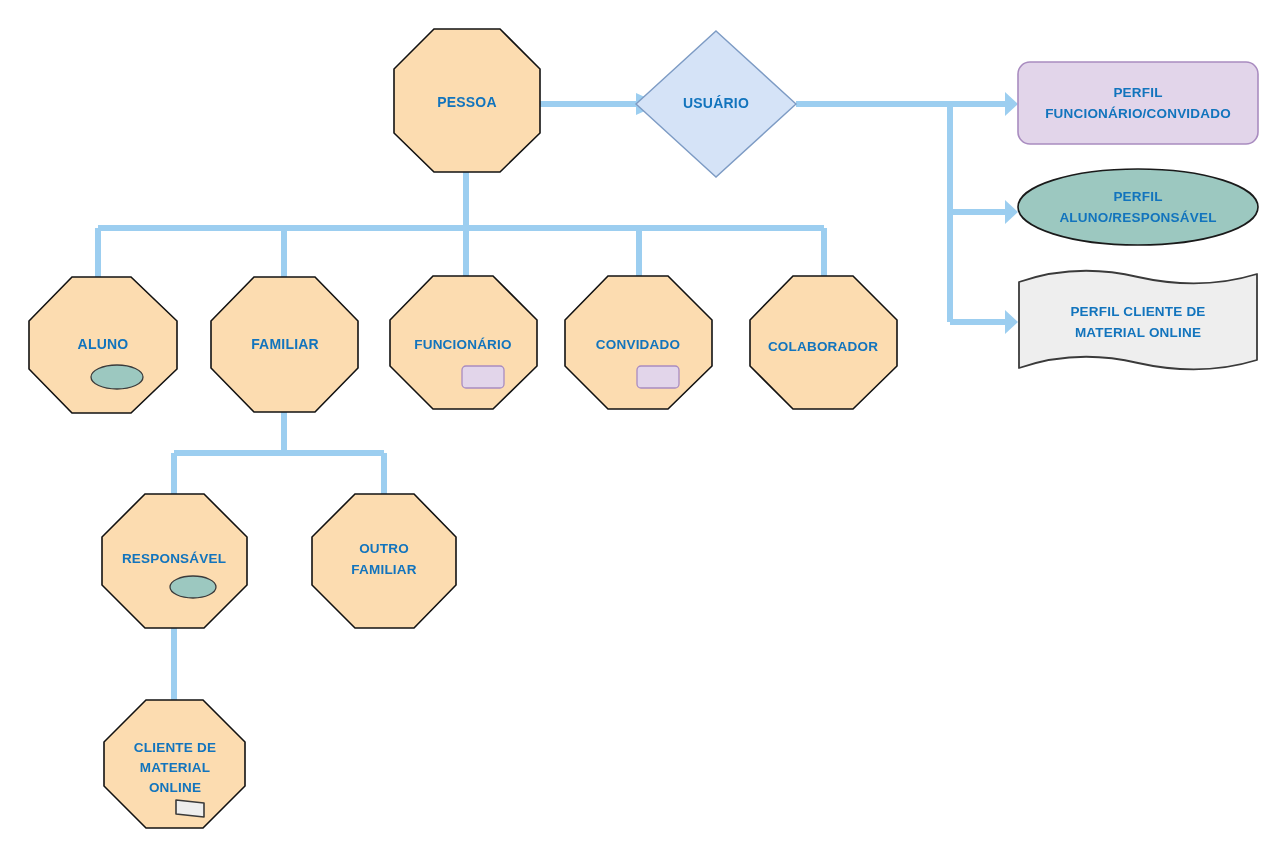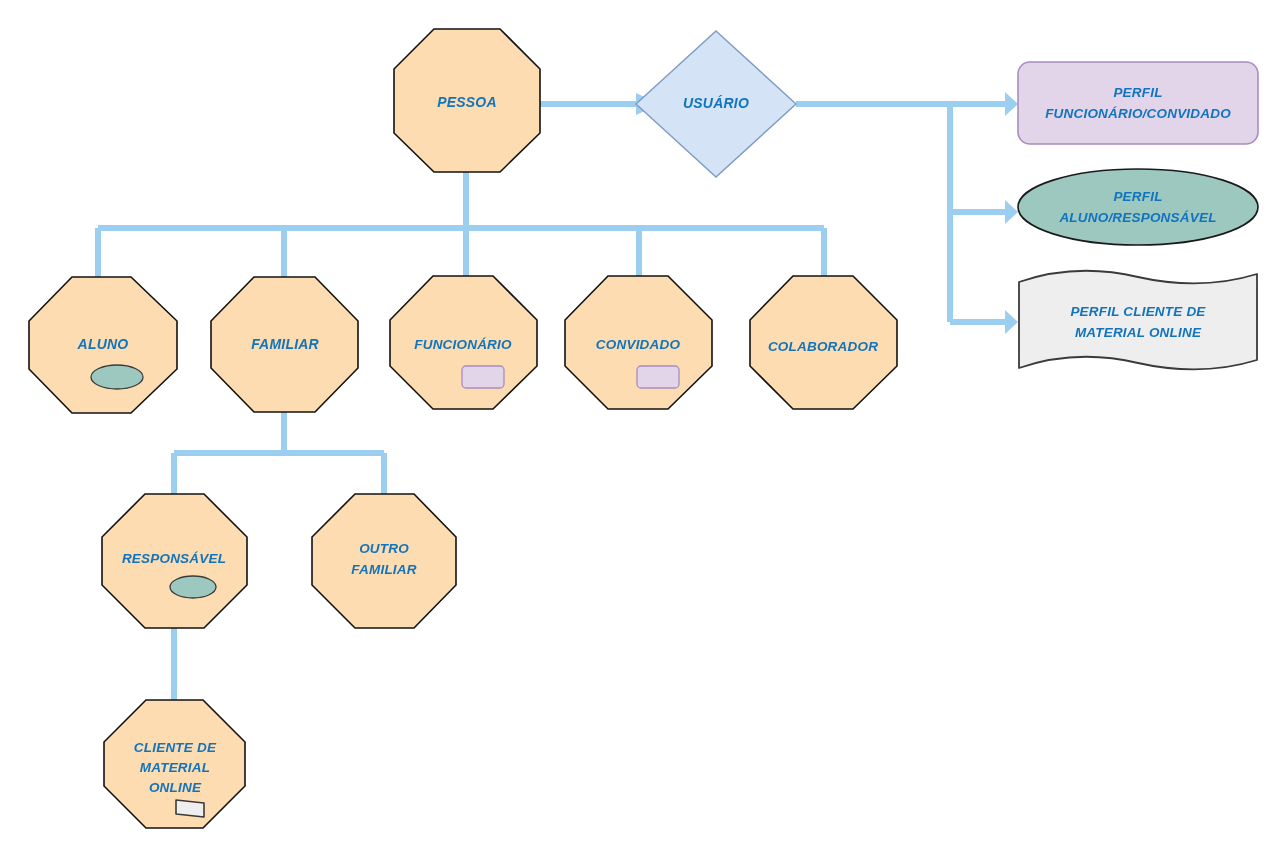--- a/index.html
+++ b/index.html
@@ -10,21 +10,20 @@
   body {
     width: 1288px;
     height: 859px;
     font-family: "Liberation Sans", sans-serif;
     overflow: hidden;
   }
   #diagram-root {
     position: relative;
     width: 1288px;
     height: 859px;
-    font-style: italic;
   }
   svg#diagram {
     display: block;
     width: 1288px;
     height: 859px;
   }
   .node-label {
     font-family: "Liberation Sans", sans-serif;
     font-weight: bold;
     font-size: 14px;

